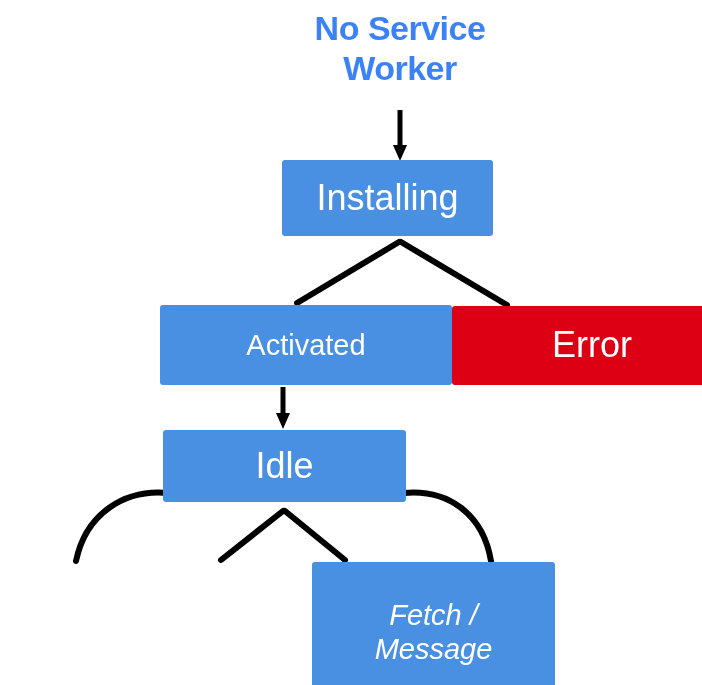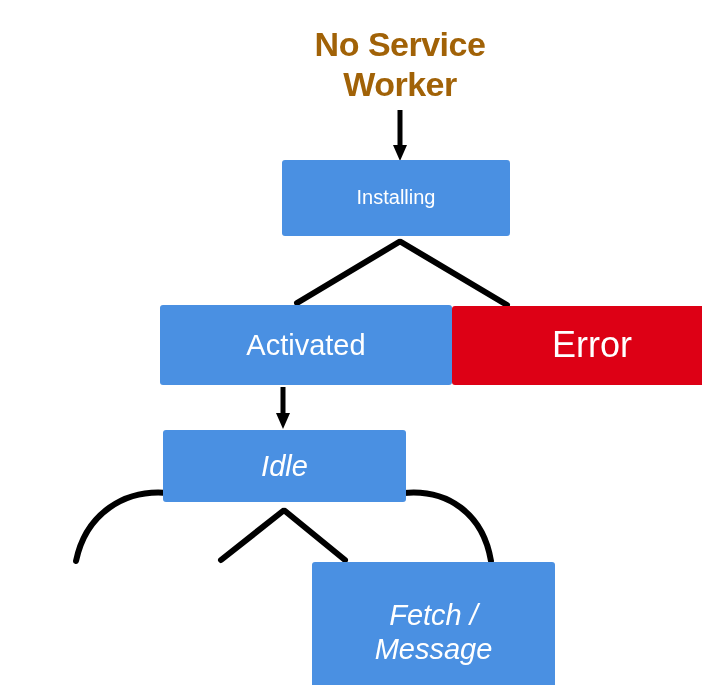--- a/index.html
+++ b/index.html
@@ -36,38 +36,38 @@
   }
   .node-label {
     display: block;
     width: 100%;
     white-space: pre-line;
   }
   .title-node {
     position: absolute;
     z-index: 2;
     display: flex;
-    align-items: flex-end;
+    align-items: flex-start;
     justify-content: center;
     text-align: center;
-    color: #a16207;
+    color: #3b82f6;
     font-weight: bold;
     letter-spacing: -0.5px;
     line-height: 1.18;
   }
   .title-node .node-label {
     white-space: pre-line;
   }
 
   
   #node-no-service-worker { left: 280px; top: 8px;  width: 240px; height: 96px; font-size: 34px; }
-  #node-installing        { left: 282px; top: 160px; width: 228px; height: 76px; font-size: 20px; }
+  #node-installing        { left: 282px; top: 160px; width: 211px; height: 76px; font-size: 36px; }
   #node-activated         { left: 160px; top: 305px; width: 292px; height: 80px; font-size: 29px; }
   #node-error             { left: 452px; top: 306px; width: 280px; height: 79px; font-size: 36px; justify-content: flex-end; }
-  #node-idle              { left: 163px; top: 430px; width: 243px; height: 72px; font-size: 29px; font-style: italic; }
+  #node-idle              { left: 163px; top: 430px; width: 243px; height: 72px; font-size: 36px; }
   #node-terminated        { left: 7px;   top: 562px; width: 243px; height: 77px; font-size: 29px; }
   #node-fetch-message     { left: 312px; top: 562px; width: 243px; height: 140px; font-size: 29px; font-style: italic; }
 </style>
 </head>
 <body>
 
 <div id="canvas">
 
   <svg id="edges" viewBox="0 0 702 685" xmlns="http://www.w3.org/2000/svg">
 

